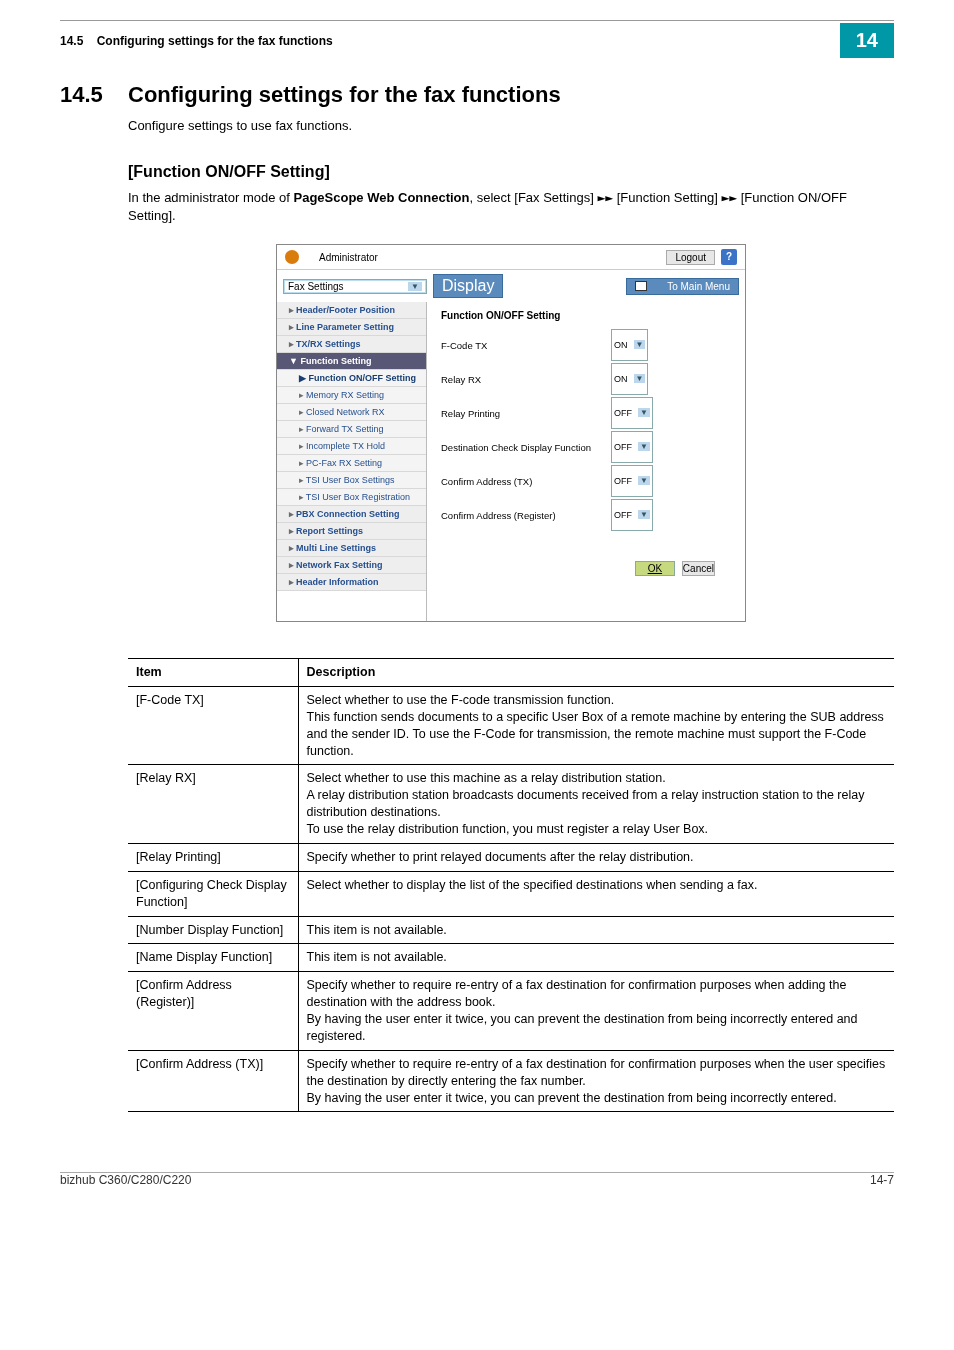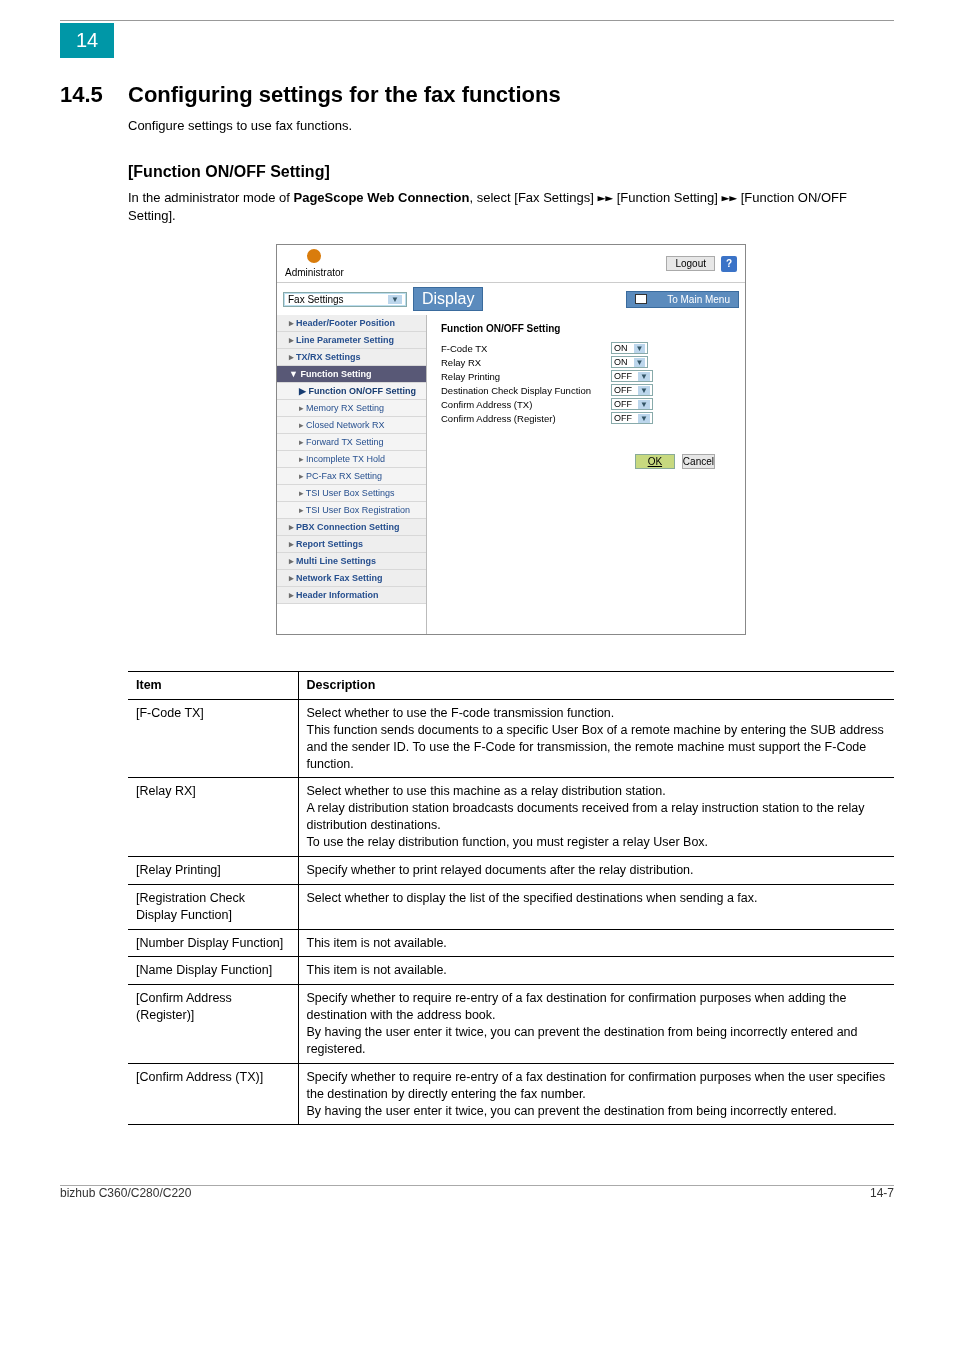--- a/index.html
+++ b/index.html
@@ -19,21 +19,21 @@
     margin-bottom: 24px;
   }
   .header-label {
     font-size: 12px;
     font-weight: bold;
     flex: 1;
   }
   .header-badge {
     background: #0097a7;
     color: #fff;
-    font-weight: normal;
+    font-weight: bold;
     font-size: 20px;
     padding: 6px 16px;
     min-width: 50px;
     text-align: center;
   }
   .header-rule {
     height: 1px;
     background: #999;
     margin-bottom: 2px;
   }
@@ -68,21 +68,21 @@
     border: 1px solid #888;
     background: #fff;
     font-size: 10px;
   }
   .shot-top {
     display: flex;
     align-items: center;
     padding: 4px 8px;
     border-bottom: 1px solid #ccc;
   }
-  .shot-top .admin { display:flex; align-items:center; gap:4px;flex-direction:column; }
+  .shot-top .admin { display:flex; align-items:center; gap:20px; }
   .shot-top .admin .icon {
     width: 14px; height: 14px; background:#d97c0c; border-radius:50%;
     display:inline-block;
   }
   .shot-top .logout-btn {
     margin-left: auto;
     background: #e7e7e7;
     border: 1px solid #aaa;
     padding: 1px 8px;
     font-size: 10px;
@@ -117,21 +117,21 @@
     border:1px solid #aaa; background:#fff; text-align:center;
     font-size:11px; line-height:14px; color:#c33;
   }
   .shot-select-row {
     display:flex; align-items:center;
     padding: 4px 6px;
     gap: 6px;
   }
   .shot-select {
     background:#fff; border:1px solid #8aa; font-size:10px; padding:1px 4px;
-    width: 124px; display:flex; justify-content:space-between; align-items:center;
+    width: 144px; display:flex; justify-content:space-between; align-items:center;
     box-shadow: 0 0 0 1px #bde inset;
   }
   .shot-select .chev { font-size:8px; background:#bcd6ec; padding:0 3px; color:#356; }
   .display-btn {
     background:#5b8bbd; color:#fff; padding:2px 8px; font-size:16px;
     border:1px solid #3a6b9d;
   }
   .tomain-btn {
     margin-left:auto;
     background:#5b8bbd; color:#fff; padding:2px 8px; font-size:10px;
@@ -160,22 +160,22 @@
   .shot-nav .tri::before { content:"▸ "; color:#6c6c6c; }
   .shot-nav .sub { padding-left: 22px; }
   .shot-nav .active { color:#183d72; font-weight:bold; }
   .shot-nav .active::before { content:"▶ "; color:#183d72; }
   .shot-nav .blank { height: 30px; background:#fff; border-bottom:none; }
   .shot-content { flex:1; padding: 8px 10px 30px 14px; }
   .shot-content h5 { font-size:10px; font-weight:bold; margin-bottom:8px; }
   .srow { display:flex; align-items:center; font-size:9.5px; margin: 2px 0; }
   .srow .sl { width: 170px; }
   .sel {
-    border:1px solid #8aa; font-size:9px; padding:0 2px;
-    display:inline-flex; align-items:flex-end; gap:6px; background:#fff;
+    border:1px solid #8aa; font-size:9px; padding:10px 2px;
+    display:inline-flex; align-items:flex-start; gap:6px; background:#fff;
   }
   .sel .chev { font-size:8px; background:#bcd6ec; padding:0 2px; color:#356; }
   .btnrow { margin-top:30px; text-align:right; padding-right:20px; }
   .btn-ok {
     background:#c7d97f; border:1px solid #8a9; padding:1px 12px; font-size:10px;text-decoration:underline;
   }
   .btn-cx {
     background:#e7e7e7; border:1px solid #aaa; padding:1px 0; font-size:10px;
     margin-left:4px;
   }
@@ -204,20 +204,24 @@
     display:flex; font-size:12px; color:#333;
     border-top:1px solid #aaa; 
   }
   .footer .pn { margin-left:auto; }
 </style>
 </head>
 <body>
 
 <div class="header-rule"></div>
 <div class="page-header">
+  <div class="header-label">
+    <span>14.5</span>&nbsp;&nbsp;&nbsp;
+    <span>Configuring settings for the fax functions</span>
+  </div>
   <div class="header-badge">14</div>
 </div>
 
 <div class="section-row">
   <div class="section-num">14.5</div>
   <div class="section-title">Configuring settings for the fax functions</div>
 </div>
 
 <div class="body-indent">
   <p class="intro-text">Configure settings to use fax functions.</p>
@@ -338,21 +342,21 @@
         </tr>
         <tr>
           <td>[Relay RX]</td>
           <td class="divider">Select whether to use this machine as a relay distribution station.<br>A relay distribution station broadcasts documents received from a relay instruction station to the relay distribution destinations.<br>To use the relay distribution function, you must register a relay User Box.</td>
         </tr>
         <tr>
           <td>[Relay Printing]</td>
           <td class="divider">Specify whether to print relayed documents after the relay distribution.</td>
         </tr>
         <tr>
-          <td>[Registration Check Display Function]</td>
+          <td>[Configuring Check Display Function]</td>
           <td class="divider">Select whether to display the list of the specified destinations when sending a fax.</td>
         </tr>
         <tr>
           <td>[Number Display Function]</td>
           <td class="divider">This item is not available.</td>
         </tr>
         <tr>
           <td>[Name Display Function]</td>
           <td class="divider">This item is not available.</td>
         </tr>

